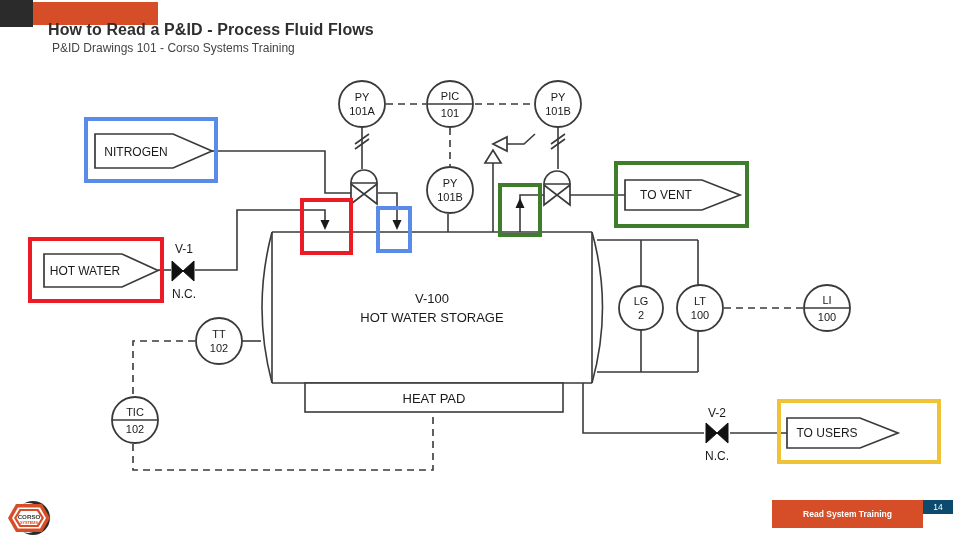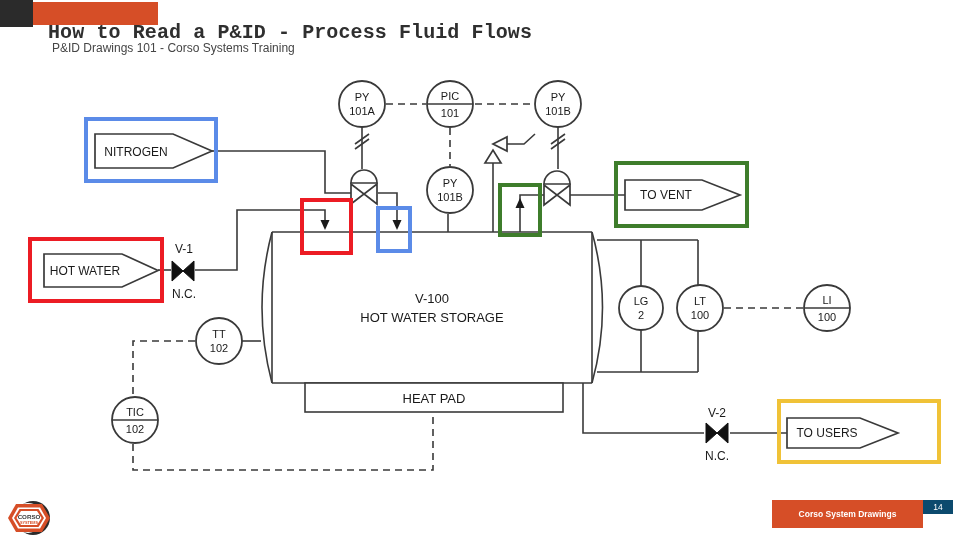--- a/index.html
+++ b/index.html
@@ -3,23 +3,22 @@
 <meta charset="utf-8">
 <style>
   html,body{margin:0;padding:0;}
   body{
     width:960px;height:540px;position:relative;background:#ffffff;
     font-family:"Liberation Sans","DejaVu Sans",sans-serif;overflow:hidden;
   }
   .corner-black{position:absolute;left:0;top:0;width:33px;height:27px;background:#2b2b2b;}
   .corner-orange{position:absolute;left:33px;top:2px;width:125px;height:23px;background:#d64e27;}
   .title{
-    position:absolute;left:48px;top:21px;font-size:20px;font-weight:bold;color:#2f2f2f;
+    position:absolute;left:48px;top:21px;font-size:16px;font-weight:bold;color:#2f2f2f;
     letter-spacing:.1px;
-    font-family:Liberation Mono, monospace;
   }
   .subtitle{position:absolute;left:52px;top:41px;font-size:12px;color:#454545;}
   .diagram-svg{position:absolute;left:0;top:0;width:960px;height:540px;}
 
   
   .ln{stroke:#3a3a3a;stroke-width:1.6;fill:none;}
   .lnd{stroke:#3a3a3a;stroke-width:1.6;fill:none;stroke-dasharray:7 5;}
   .bubble{stroke:#3a3a3a;stroke-width:1.8;fill:#ffffff;}
   .itxt{font-family:"Liberation Sans","DejaVu Sans",sans-serif;font-size:11px;fill:#1a1a1a;text-anchor:middle;}
   .lbl{font-family:"Liberation Sans","DejaVu Sans",sans-serif;font-size:12px;fill:#1a1a1a;text-anchor:middle;}
@@ -220,14 +219,14 @@
 <svg class="logo" viewBox="0 0 48 40">
   <circle cx="27" cy="20" r="17" fill="#2b2b2b"></circle>
   <circle cx="22" cy="20" r="15" fill="#ffffff"></circle>
   <polygon points="2,20 10,6 36,6 44,20 36,34 10,34" fill="#d64e27"></polygon>
   <polygon points="6,20 12,9.5 34,9.5 40,20 34,30.5 12,30.5" fill="#ffffff"></polygon>
   <polygon points="8,20 13.5,11 32.5,11 38,20 32.5,29 13.5,29" fill="#d64e27"></polygon>
   <polygon points="10.5,20 15,13 31,13 35.5,20 31,27 15,27" fill="#ffffff"></polygon>
   <text x="23" y="20.5" text-anchor="middle" font-size="6.2" font-weight="bold" fill="#3a3a3a" font-family="Liberation Sans, sans-serif">CORSO</text>
   <text x="23" y="26" text-anchor="middle" font-size="3.8" font-weight="bold" fill="#d64e27" font-family="Liberation Sans, sans-serif">SYSTEMS</text>
 </svg>
-<div class="footer-bar">Corso System Drawings</div>
+<div class="footer-bar">Read System Training</div>
 <div class="page-box">14</div>
 
 </body></html>

